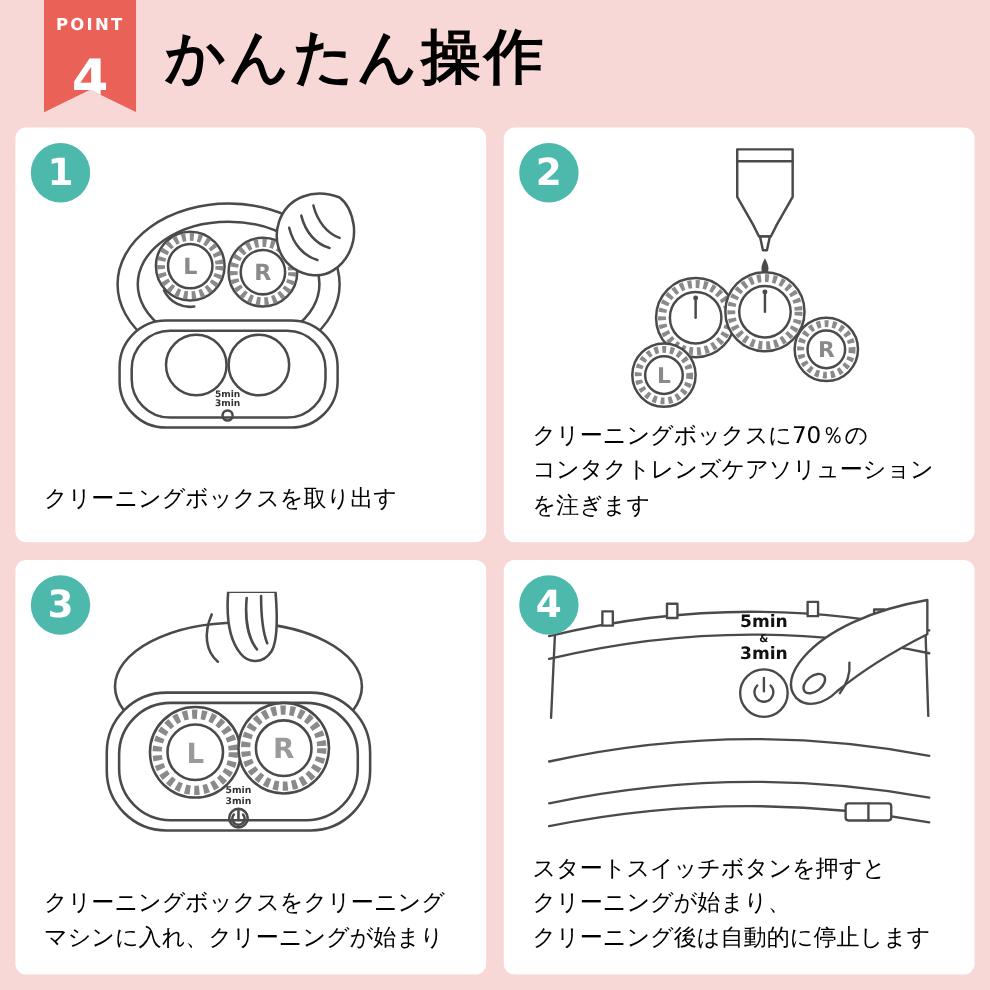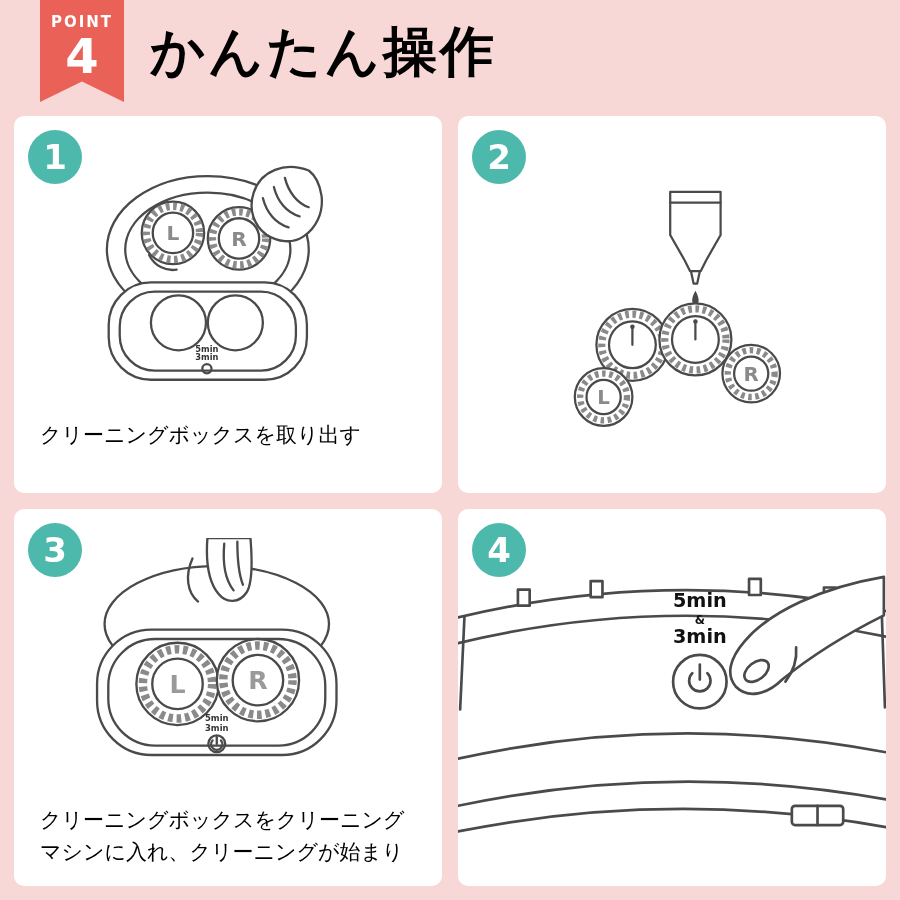--- a/index.html
+++ b/index.html
@@ -14,21 +14,21 @@
   .page { width:900px; height:900px; position:relative; }
 
   
   .header { position:absolute; top:0; left:0; width:900px; height:116px; }
   .badge {
     position:absolute; left:40px; top:0;
     width:84px; height:102px;
     background:#e96157;
     clip-path:polygon(0 0,100% 0,100% 100%,50% 80%,0 100%);
     display:flex; flex-direction:column; align-items:center;
-    color:#fff; font-weight:bold;
+    color:#fff; font-weight:bold;gap:16px;
   }
   .badge-label { font-size:15px; letter-spacing:2px; margin-top:13px; }
   .badge-number { font-size:48px; line-height:1.05; }
   .title {
     position:absolute; left:150px; top:16px;
     font-size:54px; font-weight:bold; letter-spacing:3px; color:#000;
   }
 
   
   .grid {
@@ -59,21 +59,21 @@
     padding-top:14px; overflow:hidden;
   }
   .illo svg { max-width:100%; max-height:100%; }
   .caption {
     flex:0 0 auto;
     font-size:21px; line-height:1.5;
     white-space:pre-line;
     color:#000;
     padding:0 14px 18px 26px;
   }
-  .caption--single { padding-bottom:42px; }
+  .caption--single { padding-bottom:24px; }
 
   
   .ln   { fill:none; stroke:#4a4a4a; stroke-width:2.5; stroke-linecap:round; stroke-linejoin:round; }
   .lnw  { fill:#fff; stroke:#4a4a4a; stroke-width:2.5; stroke-linejoin:round; }
   .ring { fill:none; stroke:#8a8a8a; }
   .svg-letter     { font:bold 22px "DejaVu Sans", sans-serif; fill:#8a8a8a; }
   .svg-letter-lg  { font:bold 27px "DejaVu Sans", sans-serif; fill:#9a9a9a; }
   .svg-timer-xs   { font:bold 9px  "DejaVu Sans", sans-serif; fill:#333; }
   .svg-timer-lg   { font:bold 18px "DejaVu Sans", sans-serif; fill:#111; }
   .svg-amp        { font:bold 11px "DejaVu Sans", sans-serif; fill:#111; }
@@ -176,20 +176,23 @@
             <text class="svg-letter" x="94" y="238">L</text>
           </g>
           <g>
             <circle class="lnw" cx="258" cy="204" r="32"></circle>
             <circle class="ring" cx="258" cy="204" r="26" stroke-width="7" stroke-dasharray="4 4"></circle>
             <circle class="lnw" cx="258" cy="204" r="19"></circle>
             <text class="svg-letter" x="258" y="212">R</text>
           </g>
         </svg>
       </div>
+      <p class="caption">クリーニングボックスに70％の
+コンタクトレンズケアソリューション
+を注ぎます</p>
     </section>
 
     <section class="card">
       <div class="step-circle">
         <span>3</span>
       </div>
       <div class="illo">
         <svg width="318" viewBox="0 0 340 270">
 
           <ellipse class="lnw" cx="158" cy="92" rx="120" ry="62"></ellipse>
@@ -271,16 +274,19 @@
             <line class="ln" x1="226" y1="108" x2="226" y2="122" stroke-width="3"></line>
           </g>
 
           <g>
             <path class="lnw" d="M398,26 C340,36 292,58 268,86 C254,102 250,118 260,129 C271,140 289,136 303,122 C325,104 358,82 398,62 Z"></path>
             <ellipse class="ln" cx="279" cy="114" rx="13" ry="8" transform="rotate(-38 279 114)" stroke-width="2"></ellipse>
             <path class="ln" d="M306,124 C313,115 317,104 316,92"></path>
           </g>
         </svg>
       </div>
+      <p class="caption">スタートスイッチボタンを押すと
+クリーニングが始まり、
+クリーニング後は自動的に停止します</p>
     </section>
 
   </div>
 </div>
 
 </body></html>

